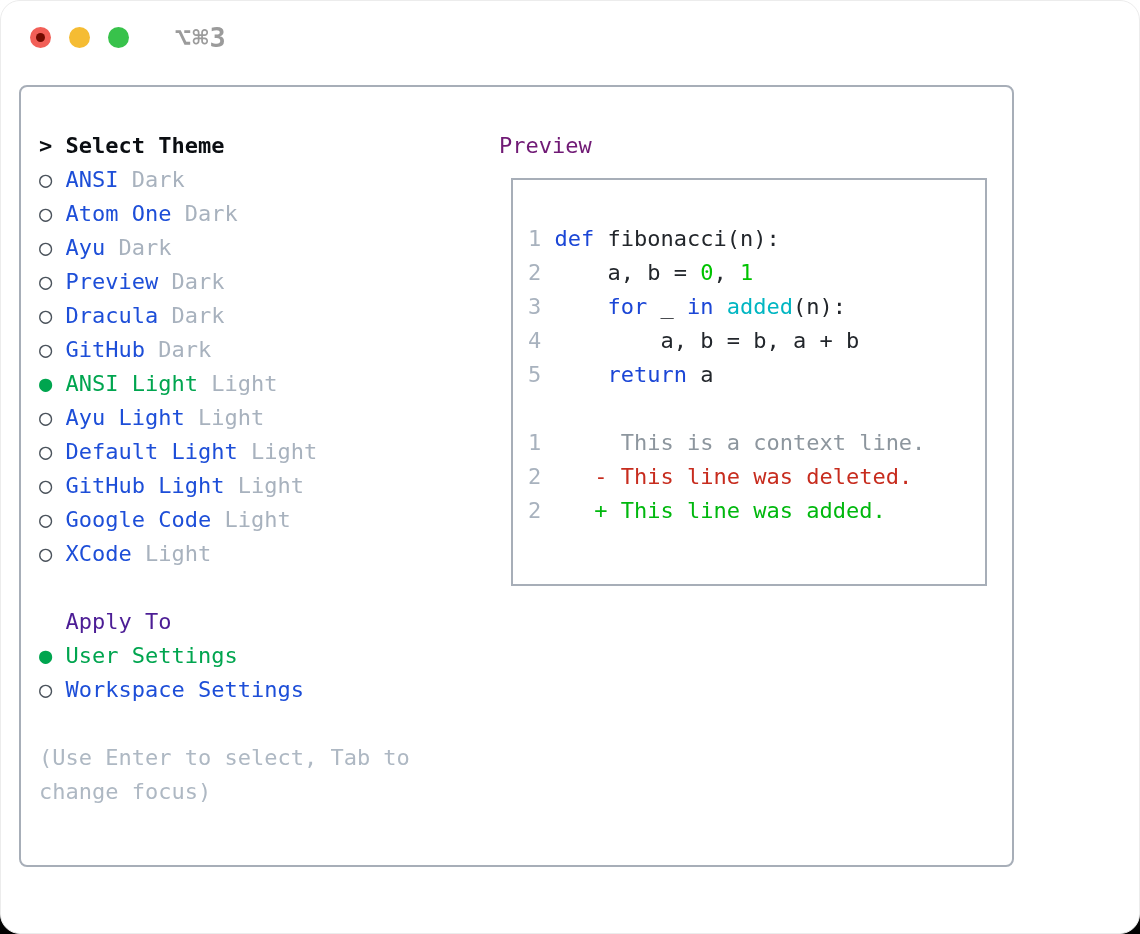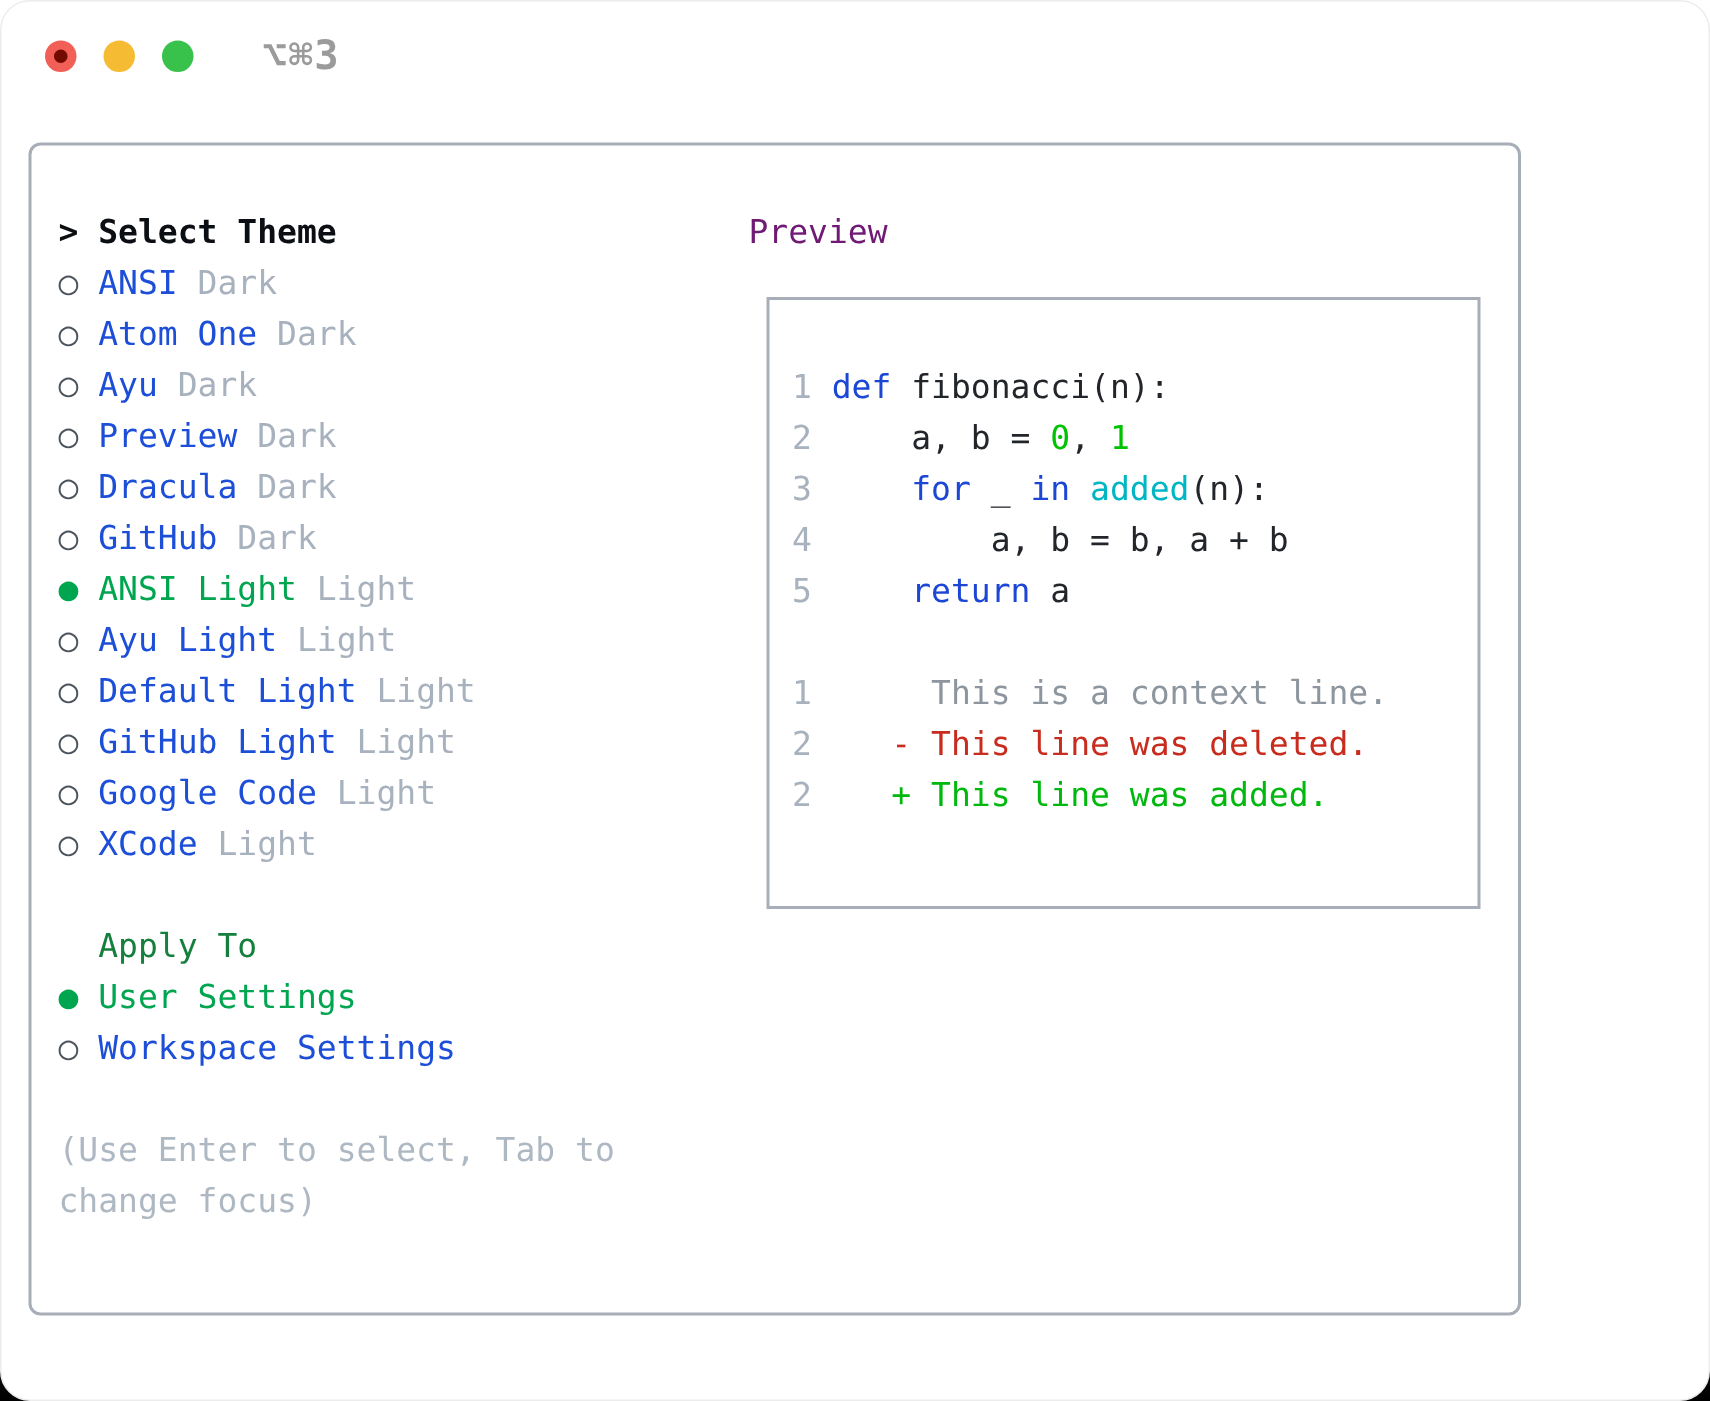--- a/index.html
+++ b/index.html
@@ -29,46 +29,46 @@
     position:absolute;top:6px;left:6px;width:9px;height:9px;
     border-radius:50%;background:#710b00;
   }
   .shortcut{
     margin-left:28px;
     color:#9b9b9b;font-size:27px;font-weight:bold;letter-spacing:1px;
     line-height:21px;
   }
   
   .panel{
-    position:absolute;left:18px;top:94px;
+    position:absolute;left:18px;top:84px;
     width:995px;height:782px;
     border:2px solid #a7aeb8;border-radius:8px;
     box-sizing:border-box;
     display:flex;
     padding:42px 20px 0 18px;
     background:#fff;
   }
   .col-left{width:460px;flex:none;}
   .col-right{flex:1;}
   .row{height:34px;line-height:34px;font-size:22px;white-space:pre;}
   .gap{height:34px;}
   .hdr{font-weight:bold;color:#0b0e12;}
-  .hdr-plain{color:#15803d;}
+  .hdr-plain{color:#4c1d95;}
   .marker{color:#4b535c;}
   .opt-name{color:#1d4ed8;}
   .opt-tag{color:#a8b2be;text-align:right;}
   .selected .marker,.selected .opt-name{color:#00a54f;}
   .help{
     margin-top:34px;max-width:424px;
     color:#aeb8c3;font-size:22px;line-height:34px;
   }
   
   .preview-title{font-weight:normal;color:#701a75;}
   .preview-box{
-    margin-left:12px;margin-top:25px;
+    margin-left:12px;margin-top:15px;
     width:476px;height:408px;
     border:2px solid #a7aeb8;
     box-sizing:border-box;
     padding:42px 5px 0 15px;
     background:#fff;
   }
   .ln{color:#a8b2be;}
   .t-kw{color:#1b46d6;}
   .t-fn{color:#00b6c2;}
   .t-num{color:#00c300;}

